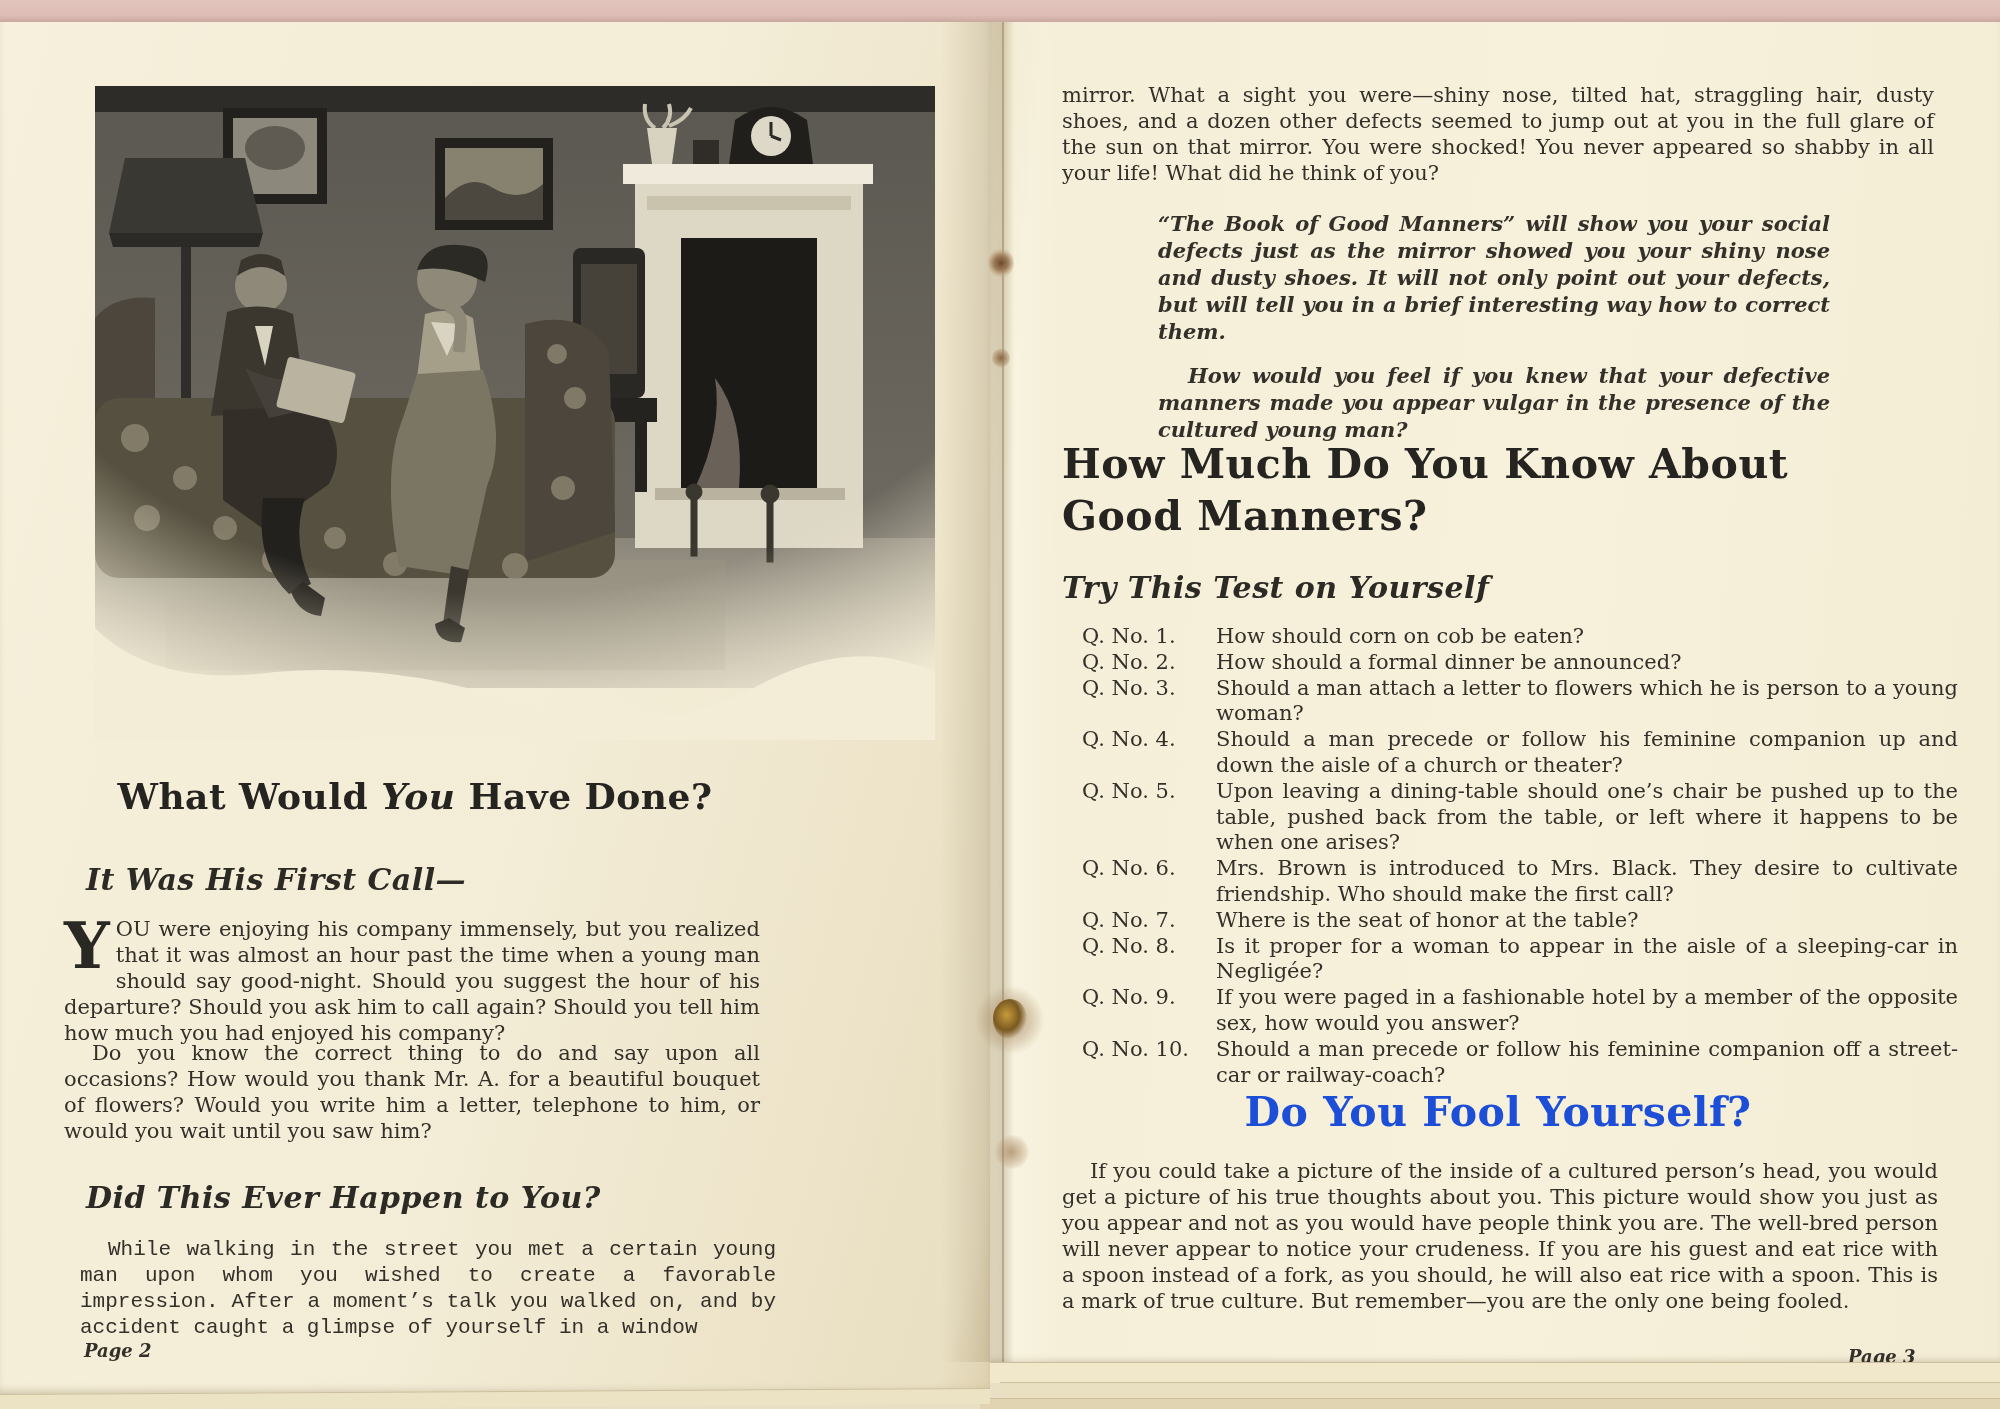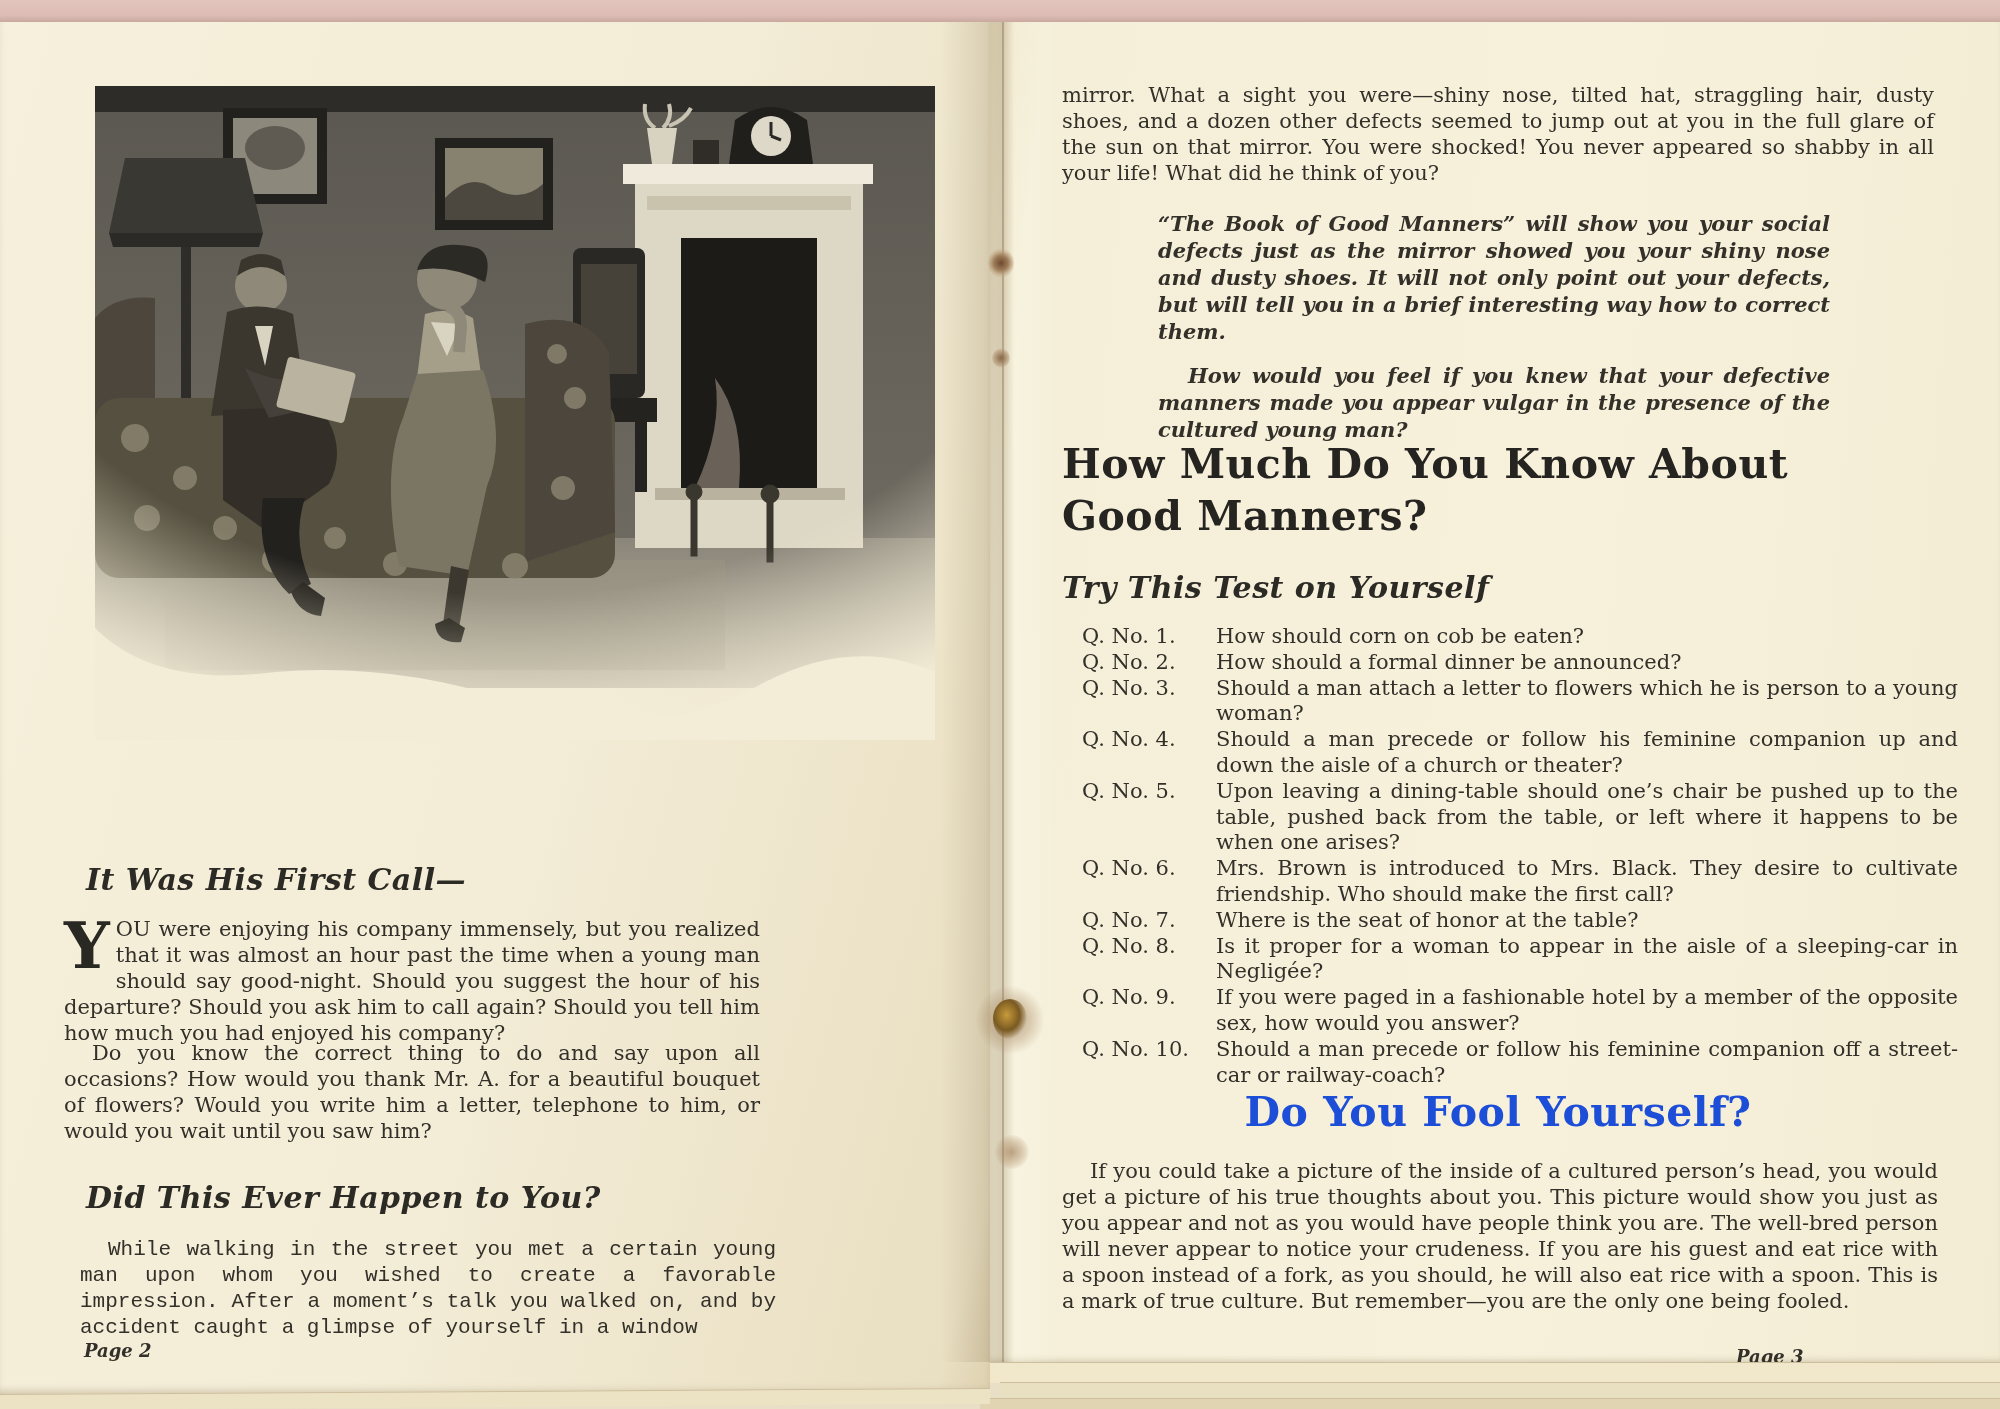--- a/index.html
+++ b/index.html
@@ -56,21 +56,21 @@
   .lp-sub2{left:86px;top:1180px;}
 
   .body-text{font-size:21px;line-height:26px;color:#33302a;text-align:justify;}
   .lp-para1{position:absolute;left:64px;top:916px;width:696px;}
   .dropcap{float:left;font-size:64px;line-height:52px;font-weight:700;padding:4px 6px 0 0;color:#2a2823;}
   .lp-para2{position:absolute;left:64px;top:1040px;width:696px;text-indent:28px;}
   .lp-para3{position:absolute;left:80px;top:1237px;width:696px;text-indent:28px;font-family:Liberation Mono, monospace;}
 
   .folio{position:absolute;font-size:18px;font-style:italic;font-weight:700;color:#33302a;}
   .folio-left{left:84px;top:1340px;}
-  .folio-right{left:1736px;top:1346px;font-style:italic;}
+  .folio-right{left:1848px;top:1346px;font-style:italic;}
 
   
   .rp-para-top{position:absolute;left:1062px;top:82px;width:872px;}
   .rp-quote{position:absolute;left:1158px;top:210px;width:672px;font-size:21px;line-height:27px;
     font-style:italic;font-weight:600;color:#33302a;text-align:justify;}
   .rp-quote .q2{text-indent:30px;margin-top:17px;}
 
   .rp-h1{position:absolute;left:1062px;top:438px;width:872px;text-align:left;
     font-size:41px;font-weight:700;color:#262420;line-height:52px;letter-spacing:.5px;}
   .rp-sub{left:1062px;top:570px;}
@@ -213,20 +213,23 @@
         <path d="M352 238 q14 4 14 20 l-2 26" stroke="#8f897a" stroke-width="12" fill="none"></path>
         <path d="M356 498 l-8 58 16 4 10 -58 z" fill="#3c3830"></path>
         <path d="M340 556 q2 20 26 18 l4 -14 -16 -10 z" fill="#16140f"></path>
       </g>
 
       <rect x="0" y="0" width="840" height="672" fill="url(#fade)"></rect>
       <path d="M0 560 q60 60 180 44 q120 -10 240 30 q140 44 250 -20 q90 -46 170 -10 l0 68 -840 0 z" fill="#f3ecd6"></path>
     </svg>
   </div>
 
+  <div class="lp-title">
+    <span>What Would </span><span class="emph">You</span><span> Have Done?</span>
+  </div>
 
   <div class="subhead lp-sub1">It Was His First Call—</div>
 
   <div class="body-text lp-para1">
     <span class="dropcap">Y</span><span>OU were enjoying his company immensely, but you realized that it was almost an hour past the time when a young man should say good-night.  Should you suggest the hour of his departure?  Should you ask him to call again?  Should you tell him how much you had enjoyed his company?</span>
   </div>
 
   <div class="body-text lp-para2">Do you know the correct thing to do and say upon all occasions?  How would you thank Mr. A. for a beautiful bouquet of flowers?  Would you write him a letter, telephone to him, or would you wait until you saw him?</div>
 
   <div class="subhead lp-sub2">Did This Ever Happen to You?</div>

